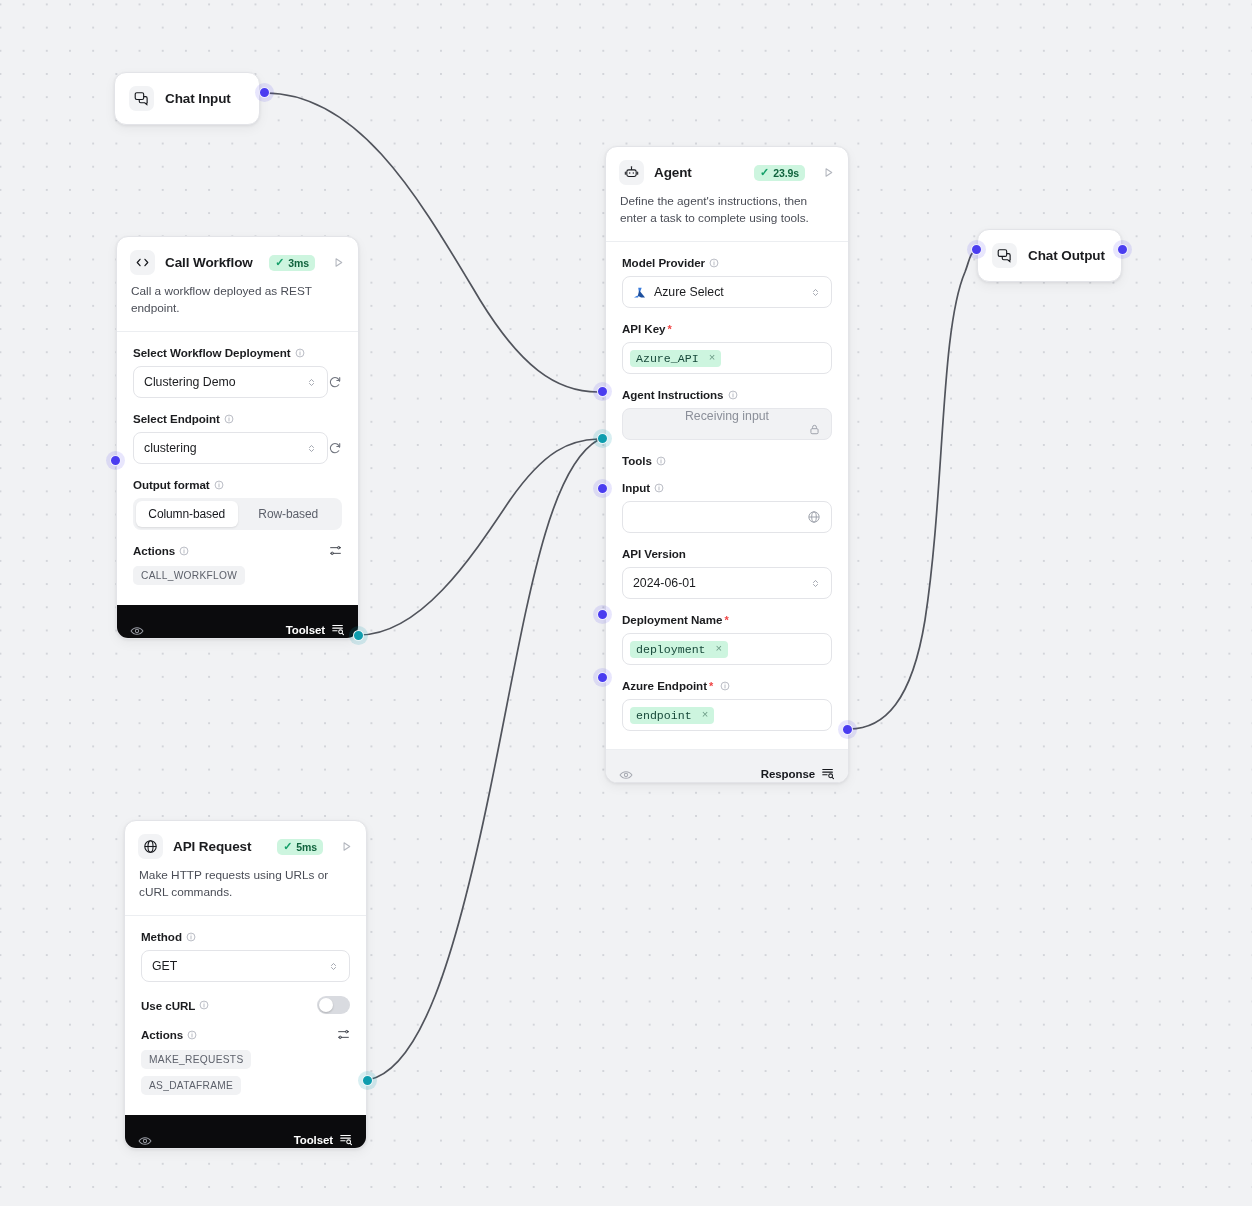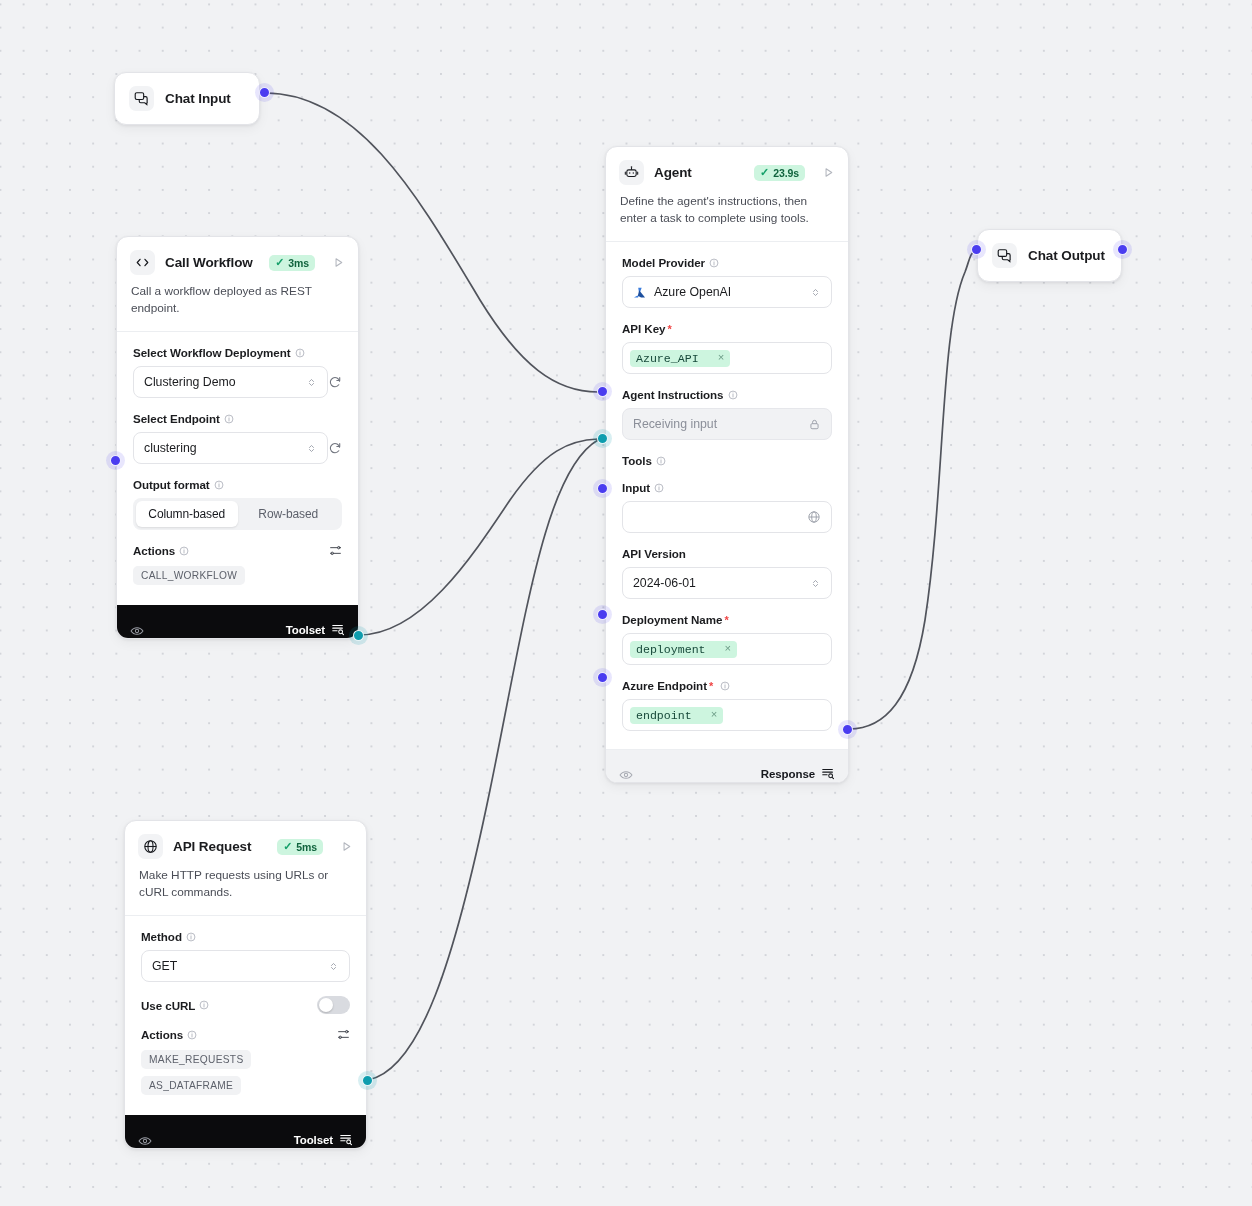--- a/index.html
+++ b/index.html
@@ -76,30 +76,30 @@
   .select .chev { color: #9ca0aa; display:flex; }
   .row { display: flex; align-items: center; }
   .refresh { flex: 0 0 auto; display:flex; align-items:center; color:#6f737d; }
 
   .pillbox {
     border: 1px solid #e3e4e8; border-radius: 8px; background: #fff;
     min-height: 32px; display: flex; align-items: center; padding: 5px 7px;
   }
   .pill {
     background: #cdf5df; border-radius: 4px;
-    padding: 2px 6px; display: inline-flex; align-items: center; gap: 19px;
+    padding: 2px 6px; display: inline-flex; align-items: center; gap: 10px;
     font-family: "Liberation Mono", monospace;
     font-size: 11.6px; color: #17493a; font-weight: 400;
   }
   .pill .x { color: #6c9b86; font-size: 11px; }
 
   .locked {
     background: #f1f2f4; border: 1px solid #e6e7eb; border-radius: 8px;
     height: 32px; display: flex; align-items: center; padding: 0 10px;
-    font-size: 12.3px; color: #8b8f99;
+    font-size: 12.3px; color: #8b8f99; flex-direction: column;
   }
   .locked .lk { margin-left: auto; display:flex; color:#9ca0aa; }
 
   .inputbox {
     border: 1px solid #e3e4e8; border-radius: 8px; background: #fff;
     height: 32px; display: flex; align-items: center; padding: 0 10px;
     font-size: 12.3px;
   }
   .inputbox .globe { margin-left: auto; display: flex; color: #9ca0aa; }
 
@@ -369,21 +369,21 @@
               </svg>
           </span>
         </div>
         <div class="select">
           <span style="display:flex; margin-right:8px;">
             <svg width="13" height="13" viewBox="0 0 16 16">
                 <path d="M6.4 2.2h4.3L6.2 14.2 1.2 14.2 5 11.9h3.1L6.4 2.2z" fill="#3b7ddd"></path>
                 <path d="M7.6 5.1 14.8 14.2 9.9 14.2 5.9 11.9" fill="#1d4f9e"></path>
               </svg>
           </span>
-          <span class="val">Azure OpenAI</span>
+          <span class="val">Azure Select</span>
           <span class="chev">
             <svg width="11" height="11" viewBox="0 0 16 16" fill="none" stroke="currentColor" stroke-width="1.35" stroke-linecap="round" stroke-linejoin="round">
                 <path d="M5 6.6 8 3.6l3 3"></path>
                 <path d="M5 9.4 8 12.4l3-3"></path>
               </svg>
           </span>
         </div>
       </div>
 
       <div class="field">

